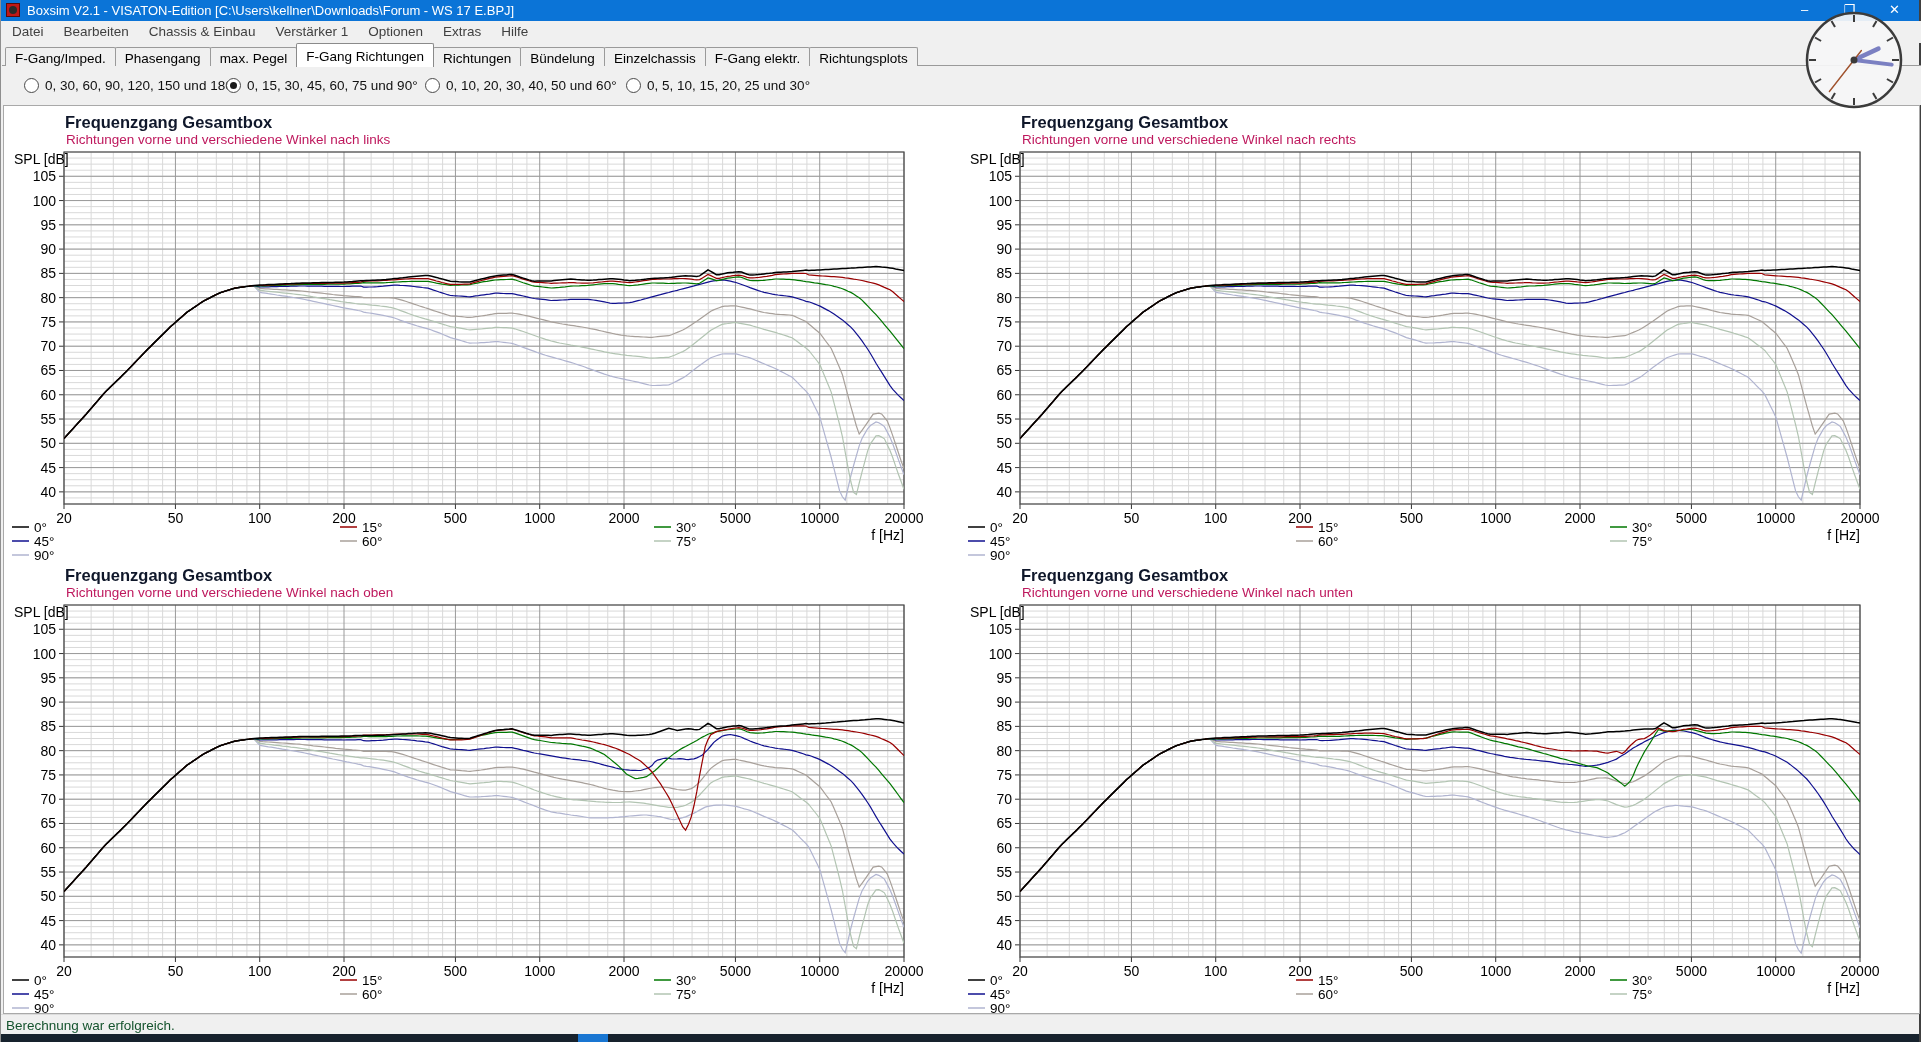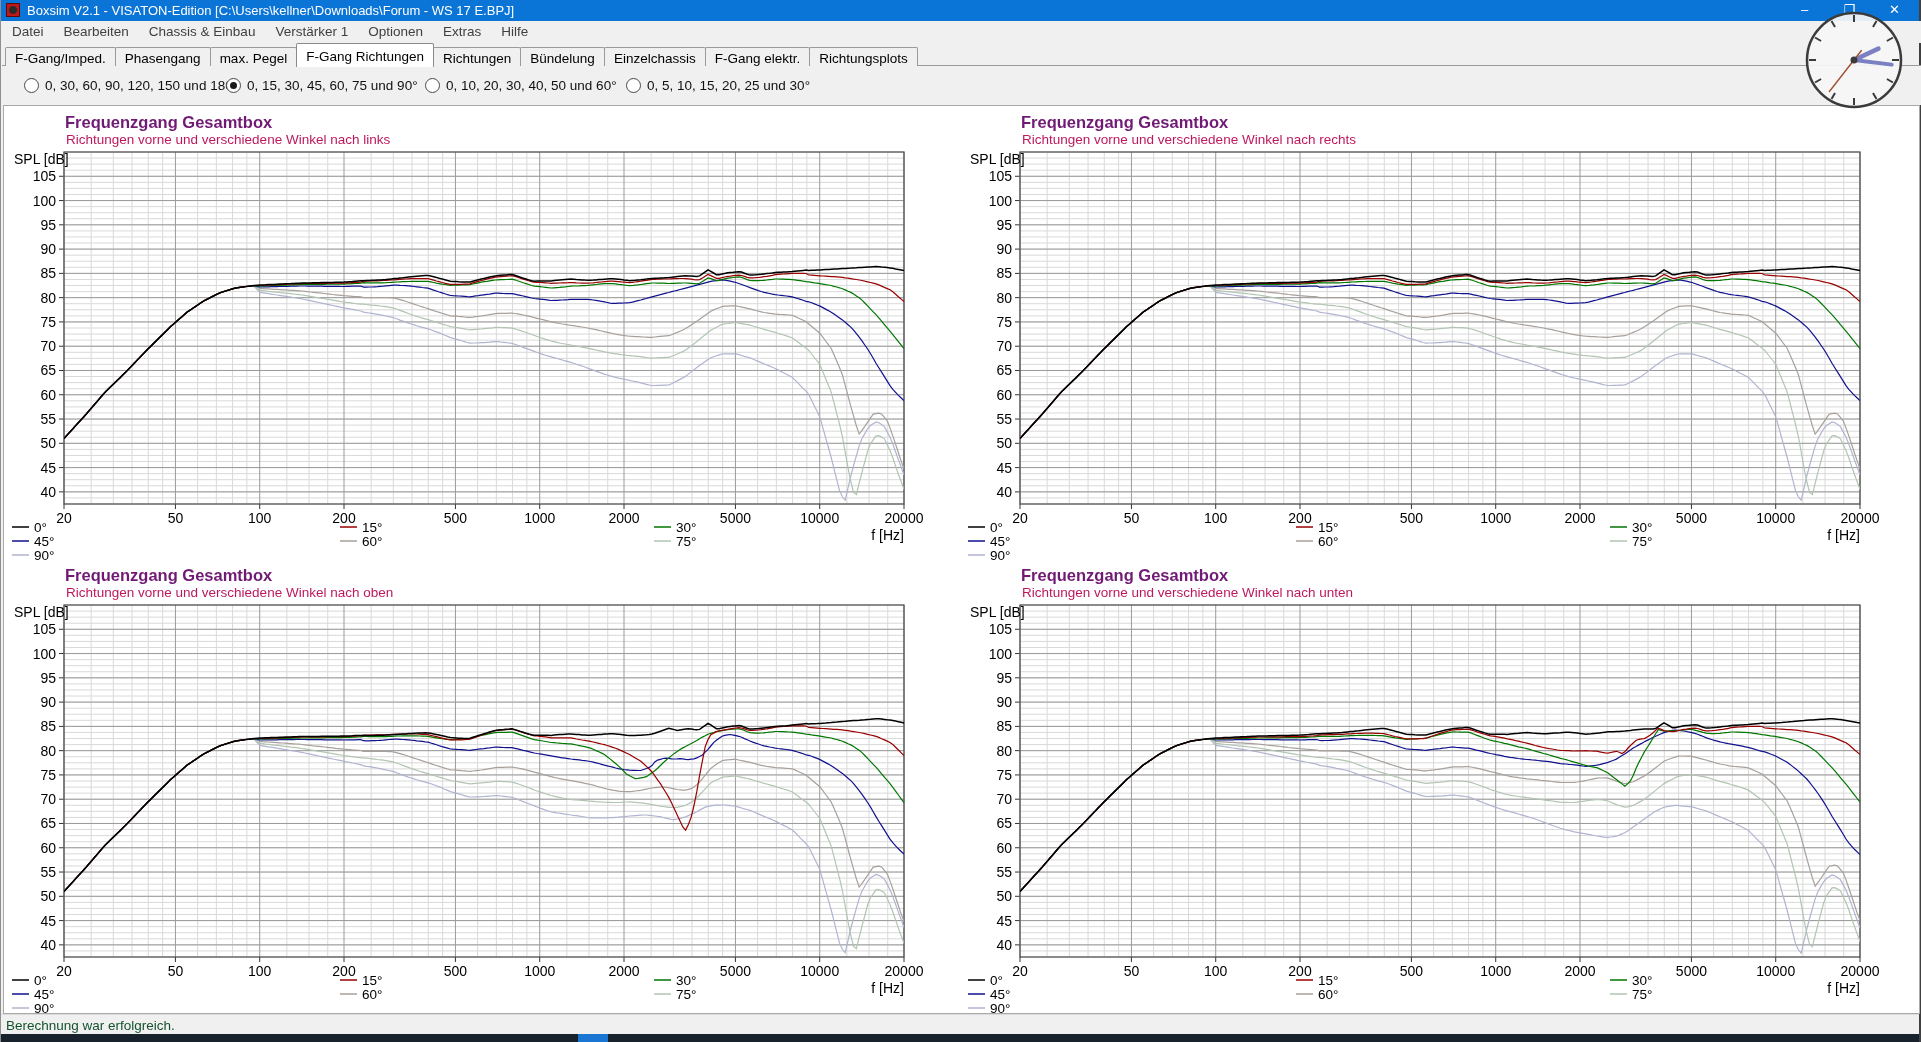--- a/index.html
+++ b/index.html
@@ -22,21 +22,21 @@
   .tab.first{margin-left:3px;}
   .tab.active{background:#ffffff;top:0;padding-top:5px;padding-bottom:3px;z-index:3;border-color:#8a8a8a;}
   
   .optionrow{position:absolute;left:1px;top:66px;width:1919px;height:39px;background:#f0f0f0;}
   .radio-item{position:absolute;top:12px;height:16px;font-size:13.5px;color:#101010;white-space:nowrap;}
   .radio-circle{display:inline-block;vertical-align:-3px;width:13px;height:13px;border:1px solid #4a4a4a;border-radius:50%;background:#fff;position:relative;margin-right:6px;}
   .radio-circle.checked:before{content:"";position:absolute;left:3px;top:3px;width:7px;height:7px;border-radius:50%;background:#1a1a1a;}
   
   .chartpanel{position:absolute;left:2px;top:105px;width:1917px;height:909px;background:#ffffff;border:1px solid #a9a9a9;box-sizing:border-box;}
   .chart-cell{position:absolute;width:954px;height:452px;}
-  .chart-title{position:absolute;left:61px;top:4px;font-size:16.5px;font-weight:bold;color:#701a75;}
+  .chart-title{position:absolute;left:61px;top:4px;font-size:16.5px;font-weight:bold;color:#0f172a;}
   .chart-subtitle{position:absolute;left:62px;top:23px;font-size:13.5px;color:#be185d;}
   .chart-svg{position:absolute;left:0;top:0;}
   
   .statusbar{position:absolute;left:0;top:1014px;width:100%;height:20px;background:#f0f0f0;border-top:1px solid #dcdcdc;font-size:13.5px;color:#14532d;}
   .statusbar span{position:absolute;left:5px;top:3px;}
   
   .taskbar{position:absolute;left:0;top:1034px;width:100%;height:8px;background:#17222d;}
   .task-highlight{position:absolute;left:577px;top:0;width:30px;height:8px;background:#1976d2;}
   
   .clock{position:absolute;left:1803px;top:10px;z-index:10;}

